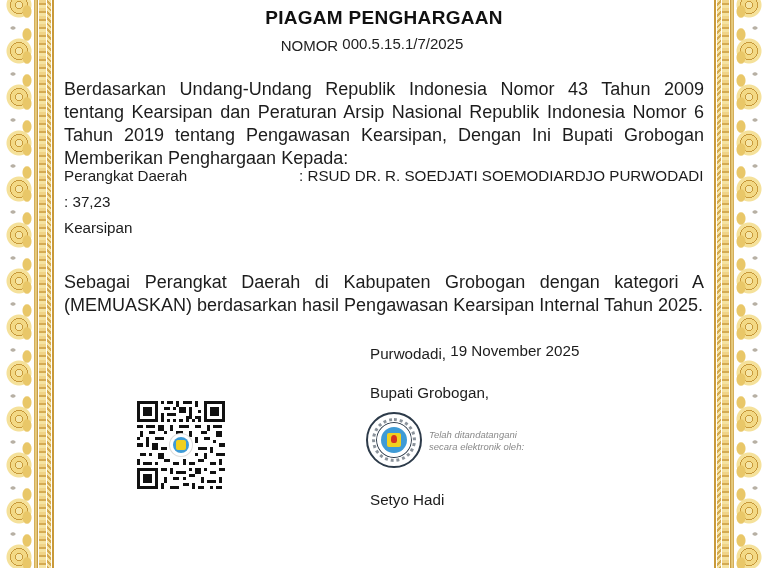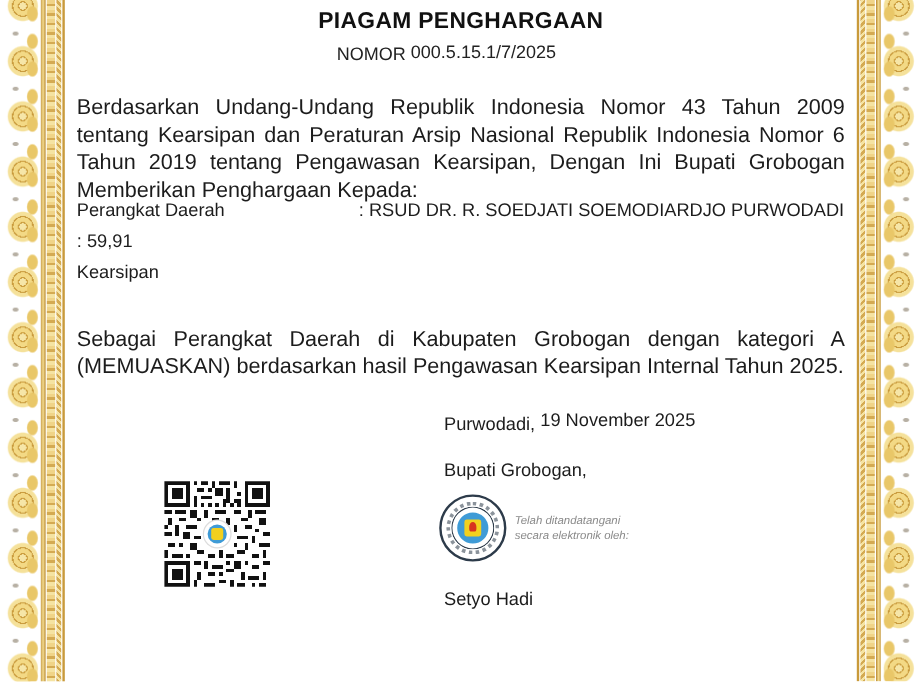--- a/index.html
+++ b/index.html
@@ -259,21 +259,21 @@
 </div>
 
 <div class="para para1">Berdasarkan Undang-Undang Republik Indonesia Nomor 43 Tahun 2009 tentang Kearsipan dan Peraturan Arsip Nasional Republik Indonesia Nomor 6 Tahun 2019 tentang Pengawasan Kearsipan, Dengan Ini Bupati Grobogan Memberikan Penghargaan Kepada:</div>
 
 <div class="kv">
   <div class="row">
     <span class="label">Perangkat Daerah</span>
     <span class="value">: RSUD DR. R. SOEDJATI SOEMODIARDJO PURWODADI</span>
   </div>
   <div class="row">
-    <span class="value">: 59,91</span>
+    <span class="value">: 37,23</span>
   </div>
   <div class="row">
     <span class="label">Kearsipan</span>
     <span class="value"></span>
   </div>
 </div>
 
 <div class="para para2"><span>Sebagai Perangkat Daerah di Kabupaten Grobogan dengan kategori </span><b>A (MEMUASKAN)</b><span> berdasarkan hasil Pengawasan Kearsipan Internal Tahun 2025.</span></div>
 
 <div class="place-date">

